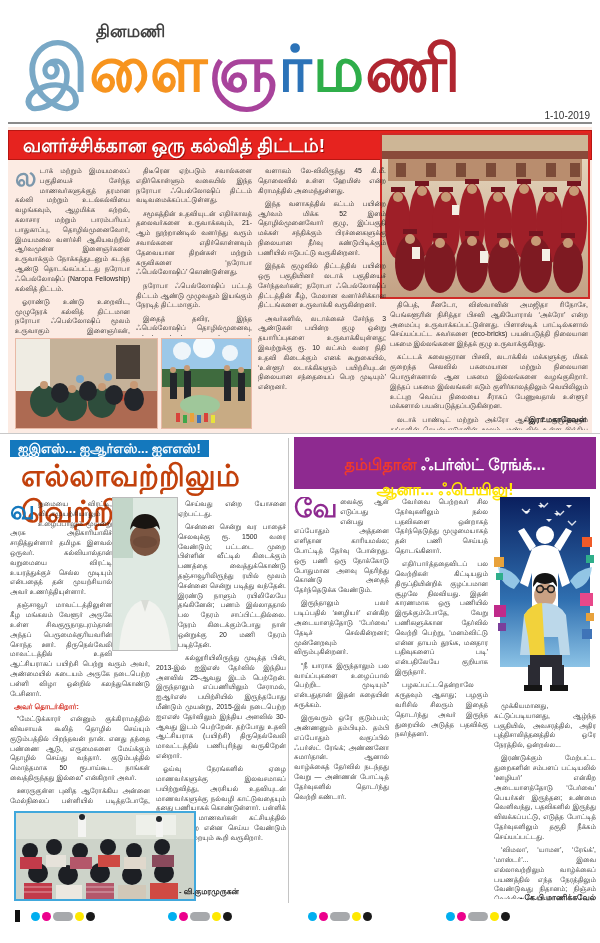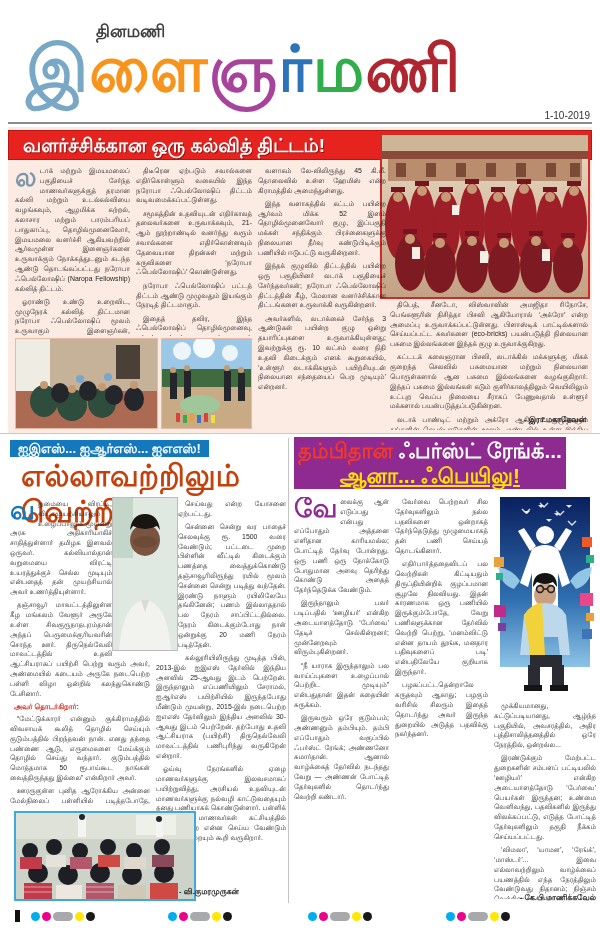--- a/index.html
+++ b/index.html
@@ -49,25 +49,25 @@
   .a2c2{left:148px;top:62px;width:130px;height:386px;}
   .ph-spacer-r{float:right;width:38px;height:154px;}
   .ph-spacer-l{float:left;width:22px;height:154px;}
   .portrait-photo{left:104px;top:60px;width:64px;height:152px;border:1px solid #bbb;}
   .subhead-red{color:#d42a1e;font-weight:bold;font-size:7.2px;margin:2px 4px;}
   .class-photo{left:6px;top:374px;width:178px;height:86px;border:2px solid #41a8dc;}
   .s2-byline{position:absolute;right:2px;top:450px;width:150px;text-align:center;}
 
   
   .section3{position:absolute;left:292px;top:437px;width:306px;height:468px;}
-  .banner3{position:absolute;left:2px;top:0;width:272px;height:52px;background:#8e2a90;
-           text-align:center;font-weight:800;font-size:21px;line-height:25px;padding-top:1px;box-sizing:border-box;}
+  .banner3{position:absolute;left:2px;top:0;width:302px;height:52px;background:#8e2a90;
+           text-align:center;font-weight:800;font-size:16px;line-height:25px;padding-top:15px;box-sizing:border-box;}
   .banner3 .h3a{color:#f0392b;}
   .banner3 .h3b{color:#ffffff;}
-  .banner3 .h3c{color:#ffe400;display:block;text-decoration:underline;}
+  .banner3 .h3c{color:#ffe400;display:block;}
   .dc3{color:#8e2a90;}
   .a3c1{left:2px;top:60px;width:95px;height:402px;}
   .a3c2{left:103px;top:60px;width:93px;height:402px;}
   .a3c3{left:202px;top:60px;width:102px;height:402px;}
   .illus{width:102px;height:200px;margin-bottom:4px;}
   .s3-byline{position:absolute;right:2px;top:456px;width:150px;}
 
   
   .regrow{position:absolute;left:0;top:910px;width:600px;height:14px;}
   .regbar{position:absolute;left:15px;top:0;width:5px;height:12px;background:#111;}

